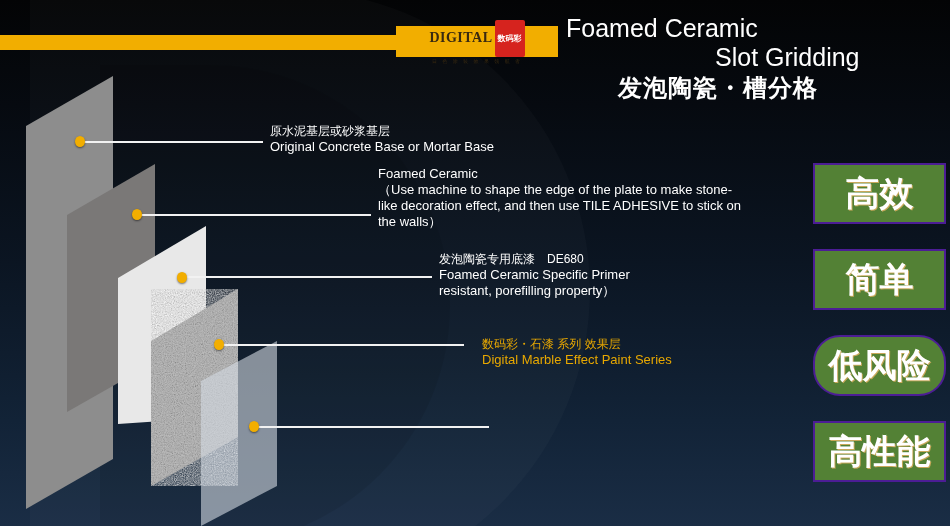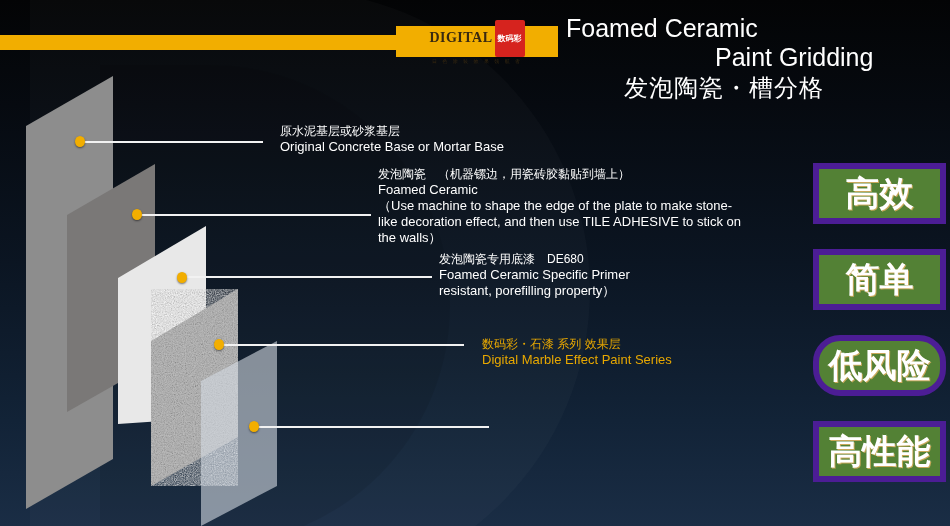--- a/index.html
+++ b/index.html
@@ -29,36 +29,36 @@
     background:#f2ae00;
     display:flex; flex-direction:column; align-items:center; justify-content:center;
   }
   .logo-row { display:flex; align-items:center; gap:2px; }
   .logo-word { font-family:"Liberation Serif", serif; font-weight:bold; font-size:14px; color:#3a2a10; letter-spacing:0.5px; }
   .logo-cn { background:#d6231e; color:#fff; font-size:8px; padding:13px 3px; border-radius:2px; font-weight:bold; }
   .logo-sub { font-size:5px; color:#3a2a10; margin-top:1px; letter-spacing:2px; }
 
   .title-en1 { position:absolute; left:566px; top:14px; font-size:25px; color:#fff; }
   .title-en2 { position:absolute; left:715px; top:43px; font-size:25px; color:#fff; }
-  .title-cn { position:absolute; left:618px; top:72px; font-size:24px; font-weight:normal; color:#fff; letter-spacing:1px;margin-left:6px; }
+  .title-cn { position:absolute; left:618px; top:72px; font-size:24px; font-weight:bold; color:#fff; letter-spacing:1px; }
 
   .panel { position:absolute; }
   .dot {
     position:absolute; width:10px; height:11px; border-radius:50%;
     background:#f2ae00; box-shadow:0 1px 2px rgba(0,0,0,0.5);
   }
   .leader { position:absolute; height:2px; background:#f2f2f2; }
 
   .label { position:absolute; font-size:13px; line-height:16px; color:#ffffff; }
   .label.gold { color:#e8a800; }
   .label .cn { font-size:12px; }
 
   .feature {
     position:absolute; left:813px; width:133px; height:61px;
-    background:#538135; border:6px solid #4c1d95;
+    background:#538135; border:2px solid #4c1d95;
     display:flex; align-items:center; justify-content:center;
     font-size:34px; color:#ffffff; font-weight:bold;
     text-shadow: 1px 1px 0 #c8a85a;
   }
 </style>
 </head>
 <body>
 
 <div class="bg-d"></div>
 <div class="bg-d-inner"></div>
@@ -66,21 +66,21 @@
 <div class="orange-bar"></div>
 <div class="logo-box">
   <div class="logo-row">
     <span class="logo-word">DIGITAL</span>
     <span class="logo-cn">数码彩</span>
   </div>
   <div class="logo-sub">日  色  涂  装  效  果  领  航  者</div>
 </div>
 
 <div class="title-en1">Foamed Ceramic</div>
-<div class="title-en2">Paint Gridding</div>
+<div class="title-en2">Slot Gridding</div>
 <div class="title-cn">发泡陶瓷・槽分格</div>
 
 <svg class="panel" width="300" height="526" style="left:0;top:0;">
   <defs>
     <filter id="noise" x="0" y="0" width="100%" height="100%">
       <feTurbulence type="fractalNoise" baseFrequency="0.9" numOctaves="2" seed="3" result="t"></feTurbulence>
       <feColorMatrix type="saturate" values="0" in="t" result="g"></feColorMatrix>
       <feComponentTransfer in="g" result="c">
         <feFuncR type="linear" slope="1.4" intercept="-0.05"></feFuncR>
         <feFuncG type="linear" slope="1.4" intercept="-0.05"></feFuncG>
@@ -109,27 +109,26 @@
 
 <div class="leader" style="left:183px;top:276px;width:249px;"></div>
 <div class="dot" style="left:177px;top:272px;"></div>
 
 <div class="leader" style="left:219px;top:344px;width:245px;"></div>
 <div class="dot" style="left:214px;top:339px;"></div>
 
 <div class="leader" style="left:254px;top:426px;width:235px;"></div>
 <div class="dot" style="left:249px;top:421px;"></div>
 
-<div class="label" style="left:270px;top:123px;margin-left:10px;">
+<div class="label" style="left:270px;top:123px;">
   <div class="cn">原水泥基层或砂浆基层</div>
   <div>Original Concrete Base or Mortar Base</div>
 </div>
 
 <div class="label" style="left:378px;top:166px;">
-  <div class="cn">发泡陶瓷　（机器镙边，用瓷砖胶黏贴到墙上）</div>
   <div>Foamed Ceramic</div>
   <div>（Use machine to shape the edge of the plate to make stone-</div>
   <div>like decoration effect, and then use TILE ADHESIVE to stick on</div>
   <div>the walls）</div>
 </div>
 
 <div class="label" style="left:439px;top:251px;">
   <div class="cn">发泡陶瓷专用底漆　DE680</div>
   <div>Foamed Ceramic Specific Primer</div>
   <div>resistant, porefilling property）</div>

